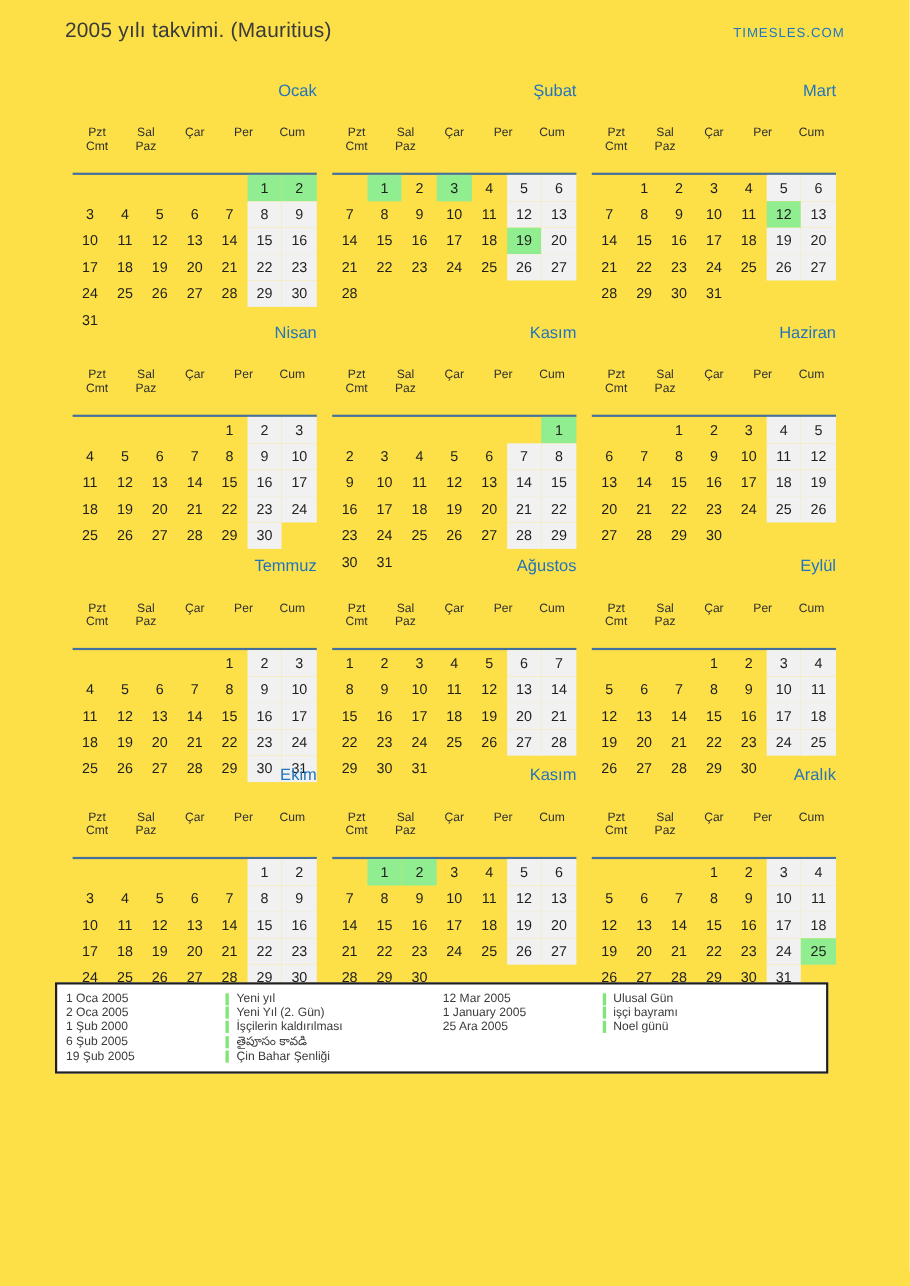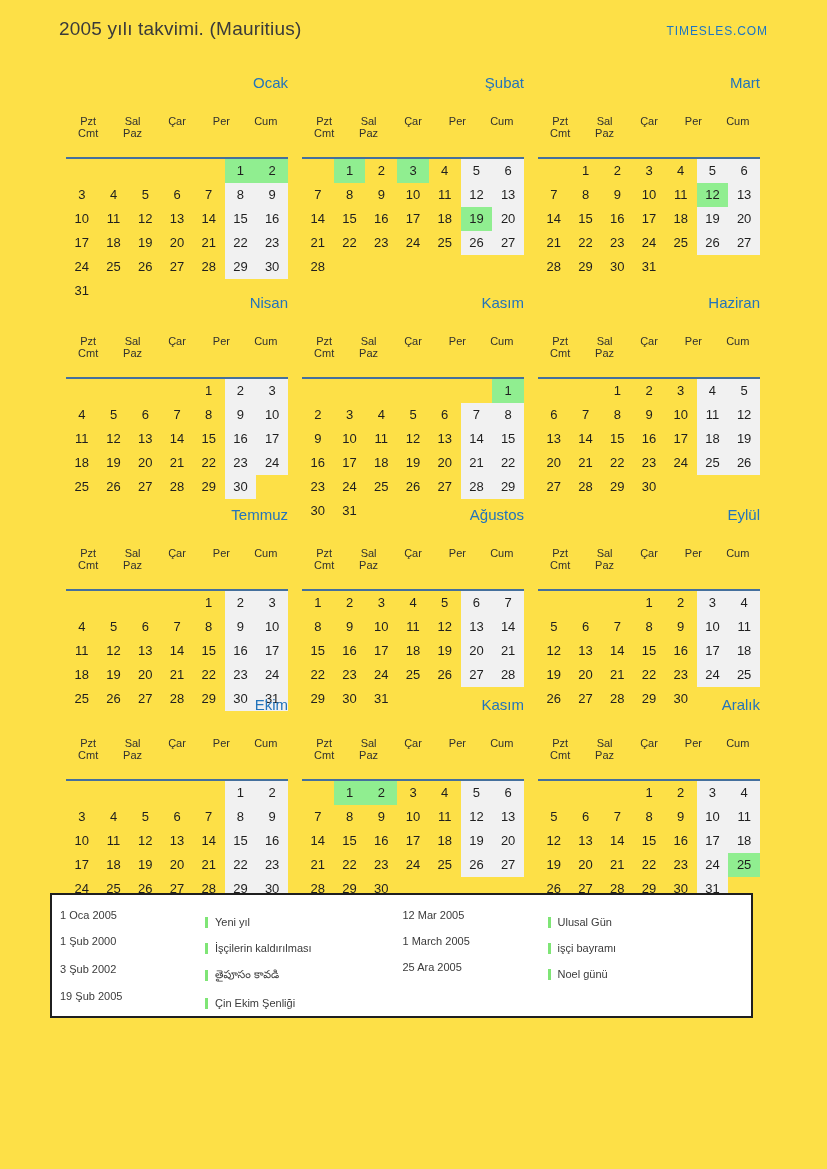--- a/index.html
+++ b/index.html
@@ -23,21 +23,21 @@
   .cell { height:24px; line-height:24px; text-align:center; font-size:13px; color:#1f1f1f; }
   .cell.weekend { background:#f1f1f1; }
   .cell.holiday { background:#90ee90; }
 
   
   .legend { position:absolute; top:893px; left:50px; width:703px; box-sizing:border-box;
             border:2px solid #1f1f1f; padding:7px 6px 7px 8px; display:flex; background:#fff; }
   .legend-col { flex:1; display:flex; flex-direction:column; }
   .legend-row { display:flex; align-items:center; min-height:12.5px; }
   .legend-date { width:145px; font-size:11px; color:#3b3b3b; flex:none; }
-  .legend-name { flex:1; display:flex; align-items:center; font-size:11px; color:#3b3b3b;margin-top:14px; }
+  .legend-name { flex:1; display:flex; align-items:center; font-size:11px; color:#3b3b3b; }
   .legend-bar { display:inline-block; width:3px; height:11px; background:#7fe576; margin-right:7px; flex:none; }
 </style>
 </head>
 <body>
 
 <div class="page">
 
   <div class="header">
     <h1 class="page-title">2005 yılı takvimi. (Mauritius)</h1>
     <a class="site-link" href="#">TIMESLES.COM</a>
@@ -658,51 +658,58 @@
   <div class="legend">
       <div class="legend-col">
         <div class="legend-row">
           <span class="legend-date">1 Oca 2005</span>
           <span class="legend-name">
             <span class="legend-bar"></span>
             <span>Yeni yıl</span>
           </span>
         </div>
         <div class="legend-row">
+          <span class="legend-date">2 Oca 2005</span>
+          <span class="legend-name">
+            <span class="legend-bar"></span>
+            <span>Yeni Yıl (2. Gün)</span>
+          </span>
+        </div>
+        <div class="legend-row">
           <span class="legend-date">1 Şub 2000</span>
           <span class="legend-name">
             <span class="legend-bar"></span>
             <span>İşçilerin kaldırılması</span>
           </span>
         </div>
         <div class="legend-row">
-          <span class="legend-date">3 Şub 2002</span>
+          <span class="legend-date">6 Şub 2005</span>
           <span class="legend-name">
             <span class="legend-bar"></span>
             <span>తైపూసం కావడి</span>
           </span>
         </div>
         <div class="legend-row">
           <span class="legend-date">19 Şub 2005</span>
           <span class="legend-name">
             <span class="legend-bar"></span>
-            <span>Çin Ekim Şenliği</span>
+            <span>Çin Bahar Şenliği</span>
           </span>
         </div>
       </div>
       <div class="legend-col">
         <div class="legend-row">
           <span class="legend-date">12 Mar 2005</span>
           <span class="legend-name">
             <span class="legend-bar"></span>
             <span>Ulusal Gün</span>
           </span>
         </div>
         <div class="legend-row">
-          <span class="legend-date">1 March 2005</span>
+          <span class="legend-date">1 January 2005</span>
           <span class="legend-name">
             <span class="legend-bar"></span>
             <span>işçi bayramı</span>
           </span>
         </div>
         <div class="legend-row">
           <span class="legend-date">25 Ara 2005</span>
           <span class="legend-name">
             <span class="legend-bar"></span>
             <span>Noel günü</span>

